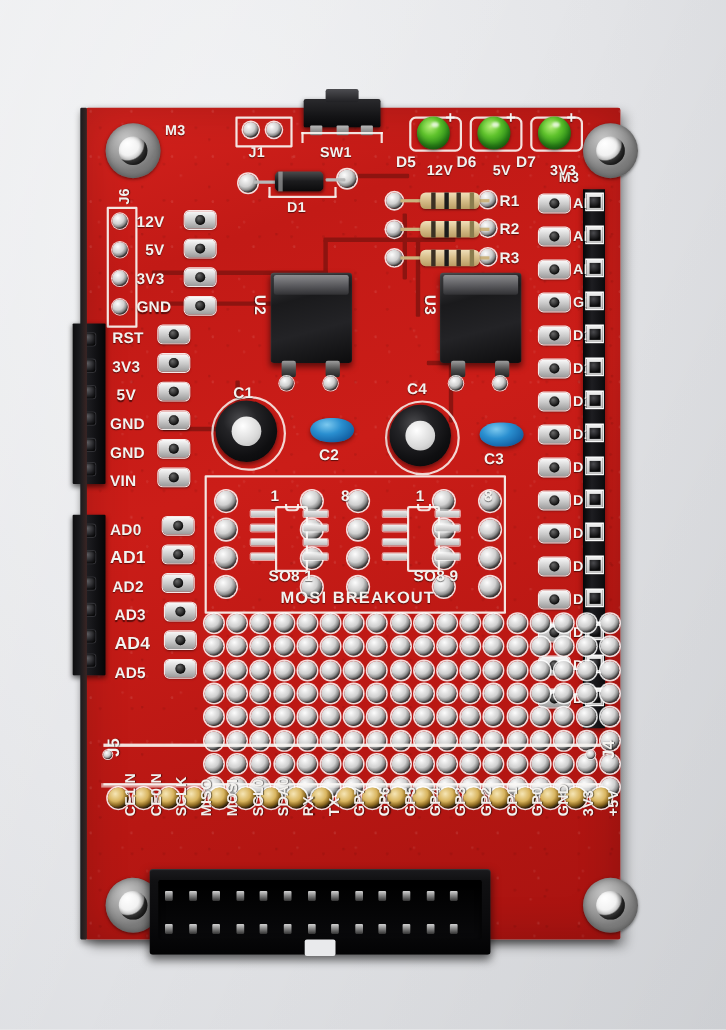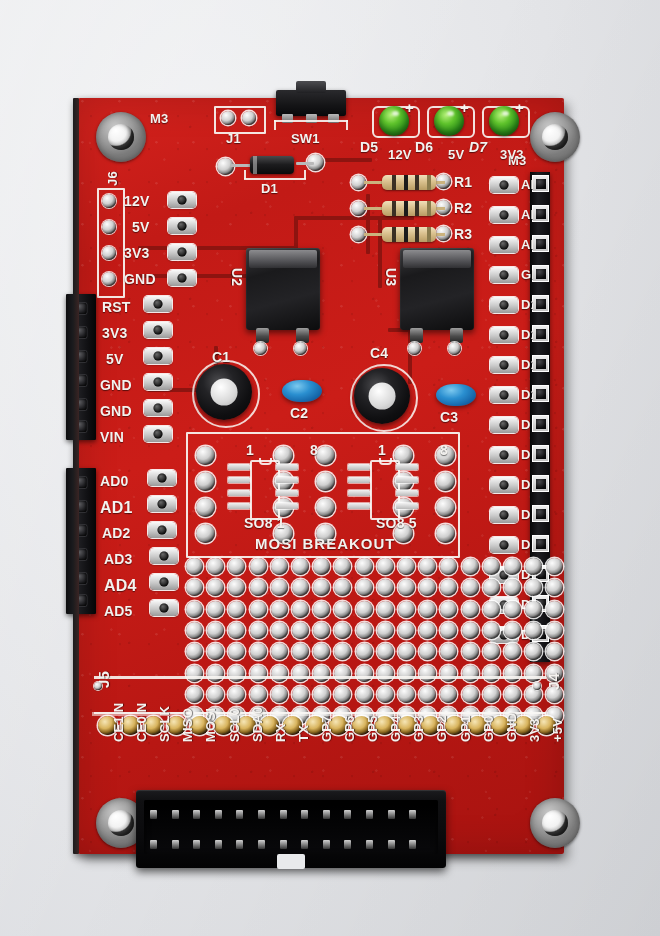--- a/index.html
+++ b/index.html
@@ -326,21 +326,21 @@
 
   <div class="silk" style="left:382px;top:2px;font-size:15px;">+</div>
   <div class="ledpad" style="left:349px;top:8px;"></div>
   <div class="led" style="left:356px;top:8px;"></div>
   <div class="silk" style="left:337px;top:42px;font-size:14px;">D6</div>
   <div class="silk" style="left:370px;top:50px;font-size:13px;">5V</div>
 
   <div class="silk" style="left:437px;top:2px;font-size:15px;">+</div>
   <div class="ledpad" style="left:404px;top:8px;"></div>
   <div class="led" style="left:411px;top:8px;"></div>
-  <div class="silk" style="left:391px;top:42px;font-size:14px;font-style:italic;">D7</div>
+  <div class="silk" style="left:391px;top:42px;font-size:14px;">D7</div>
   <div class="silk" style="left:422px;top:50px;font-size:13px;">3V3</div>
 
   <div class="pth" style="left:273px;top:77px;width:15px;height:15px;"></div>
   <div class="pth" style="left:358px;top:76px;width:15px;height:15px;"></div>
   <div class="reslead" style="left:286px;top:83px;width:22px;"></div>
   <div class="reslead" style="left:355px;top:83px;width:12px;"></div>
   <div class="res" style="left:304px;top:77px;">
     <b style="left:10px;background:#3a3024;"></b>
     <b style="left:22px;background:#1b1b1b;"></b>
     <b style="left:33px;background:#3a3024;"></b>
@@ -669,21 +669,21 @@
       <div style="position: absolute; left: 270px; top: 392px; width: 22px; height: 6px; border-radius: 1px; background: linear-gradient(rgb(242, 242, 242), rgb(185, 185, 185)); box-shadow: rgba(255, 255, 255, 0.6) 0px 0px 0px 1px;"></div>
       <div style="position: absolute; left: 318px; top: 392px; width: 22px; height: 6px; border-radius: 1px; background: linear-gradient(rgb(242, 242, 242), rgb(185, 185, 185)); box-shadow: rgba(255, 255, 255, 0.6) 0px 0px 0px 1px;"></div>
       <div style="position: absolute; left: 270px; top: 405px; width: 22px; height: 6px; border-radius: 1px; background: linear-gradient(rgb(242, 242, 242), rgb(185, 185, 185)); box-shadow: rgba(255, 255, 255, 0.6) 0px 0px 0px 1px;"></div>
       <div style="position: absolute; left: 318px; top: 405px; width: 22px; height: 6px; border-radius: 1px; background: linear-gradient(rgb(242, 242, 242), rgb(185, 185, 185)); box-shadow: rgba(255, 255, 255, 0.6) 0px 0px 0px 1px;"></div>
     </div>
   <div class="silk" style="left:168px;top:345px;font-size:14px;">1</div>
   <div class="silk" style="left:232px;top:345px;font-size:14px;">8</div>
   <div class="silk" style="left:300px;top:345px;font-size:14px;">1</div>
   <div class="silk" style="left:362px;top:345px;font-size:14px;">8</div>
   <div class="silk" style="left:166px;top:418px;font-size:14px;">SO8 1</div>
-  <div class="silk" style="left:298px;top:418px;font-size:14px;">SO8 5</div>
+  <div class="silk" style="left:298px;top:418px;font-size:14px;">SO8 9</div>
   <div class="silk" style="left:177px;top:438px;font-size:15px;letter-spacing:1px;">MOSI BREAKOUT</div>
 
   <div id="proto" class="grid" style="left: 108px; top: 460px; width: 381.6px; height: 170.4px;">
       <div class="pth" style="left: 0px; top: 0px; width: 17px; height: 17px;"></div>
       <div class="pth" style="left: 21.2px; top: 0px; width: 17px; height: 17px;"></div>
       <div class="pth" style="left: 42.4px; top: 0px; width: 17px; height: 17px;"></div>
       <div class="pth" style="left: 63.6px; top: 0px; width: 17px; height: 17px;"></div>
       <div class="pth" style="left: 84.8px; top: 0px; width: 17px; height: 17px;"></div>
       <div class="pth" style="left: 106px; top: 0px; width: 17px; height: 17px;"></div>
       <div class="pth" style="left: 127.2px; top: 0px; width: 17px; height: 17px;"></div>

